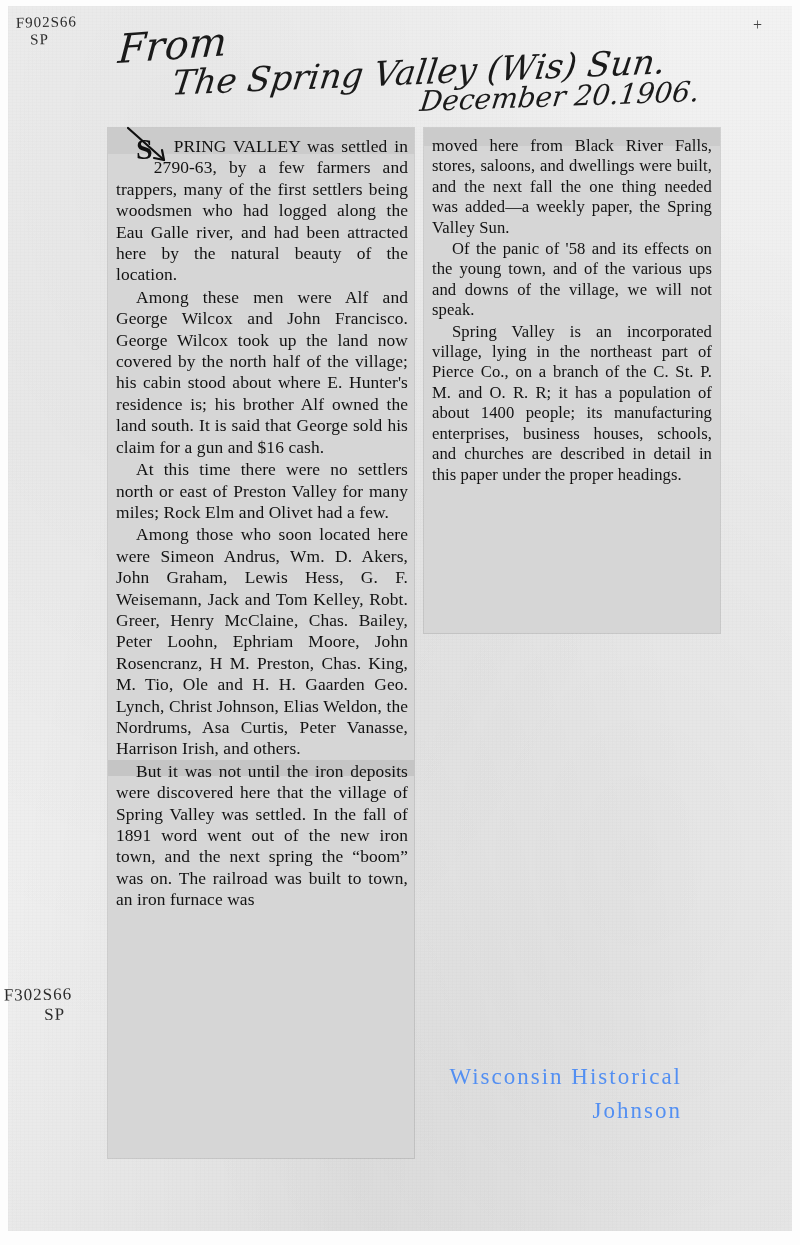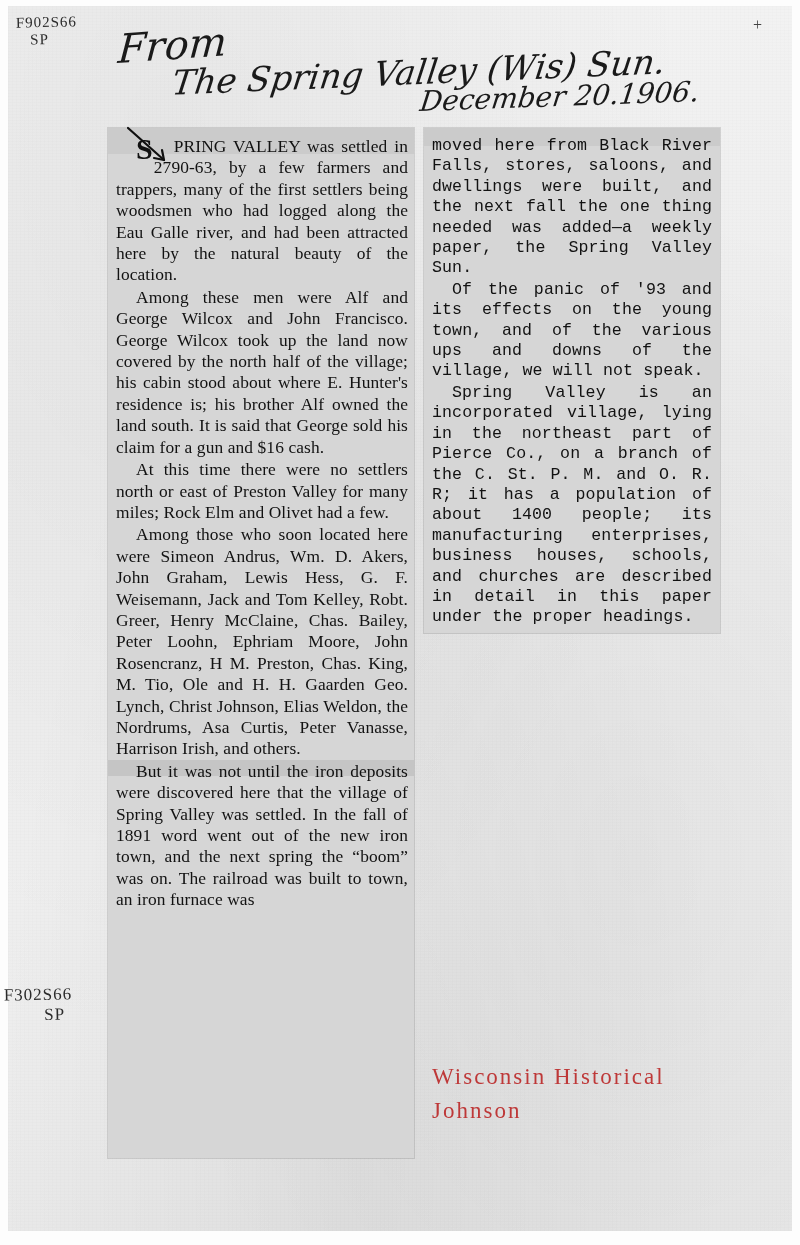--- a/index.html
+++ b/index.html
@@ -112,21 +112,20 @@
     margin: 0 0 1px 0;
     text-indent: 20px;
     text-align: justify;
     font-size: 17.4px;
     line-height: 21.4px;
     letter-spacing: 0.1px;
   }
   #col-right p {
     font-size: 16.6px;
     line-height: 20.4px;
-    font-family: Liberation Mono, monospace;
   }
   .dropcap-para {
     text-indent: 0;
   }
   .dropcap {
     float: left;
     font-size: 30px;
     line-height: 26px;
     padding-right: 1px;
     font-weight: 600;
@@ -145,22 +144,22 @@
     position: absolute;
     pointer-events: none;
     background: rgba(0,0,0,0.05);
   }
   
   .library-stamp {
     position: absolute;
     left: 432px;
     top: 1060px;
     width: 250px;
-    text-align: left;
-    color: #b91c1c;
+    text-align: right;
+    color: #3b82f6;
     font-family: "Liberation Serif", serif;
     letter-spacing: 2px;
     line-height: 34px;
     opacity: 0.85;
   }
   .library-stamp .ls1 { font-size: 23px; }
   .library-stamp .ls2 { font-size: 23px; }
 </style>
 </head>
 <body>
@@ -188,21 +187,21 @@
   <div class="clipping-col" id="col-left">
     <p class="dropcap-para"><span class="dropcap">S</span><span>PRING VALLEY was settled in 2790-63, by a few farmers and trappers, many of the first settlers being woodsmen who had logged along the Eau Galle river, and had been attracted here by the natural beauty of the location.</span></p>
     <p>Among these men were Alf and George Wilcox and John Francisco. George Wilcox took up the land now covered by the north half of the village; his cabin stood about where E. Hunter's residence is; his brother Alf owned the land south. It is said that George sold his claim for a gun and $16 cash.</p>
     <p>At this time there were no settlers north or east of Preston Valley for many miles; Rock Elm and Olivet had a few.</p>
     <p>Among those who soon located here were Simeon Andrus, Wm. D. Akers, John Graham, Lewis Hess, G. F. Weisemann, Jack and Tom Kelley, Robt. Greer, Henry McClaine, Chas. Bailey, Peter Loohn, Ephriam Moore, John Rosencranz, H M. Preston, Chas. King, M. Tio, Ole and H. H. Gaarden Geo. Lynch, Christ Johnson, Elias Weldon, the Nordrums, Asa Curtis, Peter Vanasse, Harrison Irish, and others.</p>
     <p>But it was not until the iron deposits were discovered here that the village of Spring Valley was settled. In the fall of 1891 word went out of the new iron town, and the next spring the “boom” was on. The railroad was built to town, an iron furnace was</p>
   </div>
 
   <div class="clipping-col" id="col-right">
     <p style="text-indent:0">moved here from Black River Falls, stores, saloons, and dwellings were built, and the next fall the one thing needed was added—a weekly paper, the Spring Valley Sun.</p>
-    <p>Of the panic of '93 and its effects on the young town, and of the various ups and downs of the village, we will not speak.</p>
+    <p>Of the panic of '58 and its effects on the young town, and of the various ups and downs of the village, we will not speak.</p>
     <p>Spring Valley is an incorporated village, lying in the northeast part of Pierce Co., on a branch of the C. St. P. M. and O. R. R; it has a population of about 1400 people; its manufacturing enterprises, business houses, schools, and churches are described in detail in this paper under the proper headings.</p>
   </div>
 
   <svg class="pen-arrow" viewBox="0 0 46 40">
     <path d="M4 2 L40 34" stroke="#111" stroke-width="2.2" fill="none" stroke-linecap="round"></path>
     <path d="M40 34 L30 32 M40 34 L38 24" stroke="#111" stroke-width="2.2" fill="none" stroke-linecap="round"></path>
   </svg>
 
   <div class="tone-strip" style="left:108px; top:128px; width:306px; height:26px;"></div>
   <div class="tone-strip" style="left:108px; top:760px; width:306px; height:16px; background:rgba(0,0,0,0.08);"></div>

